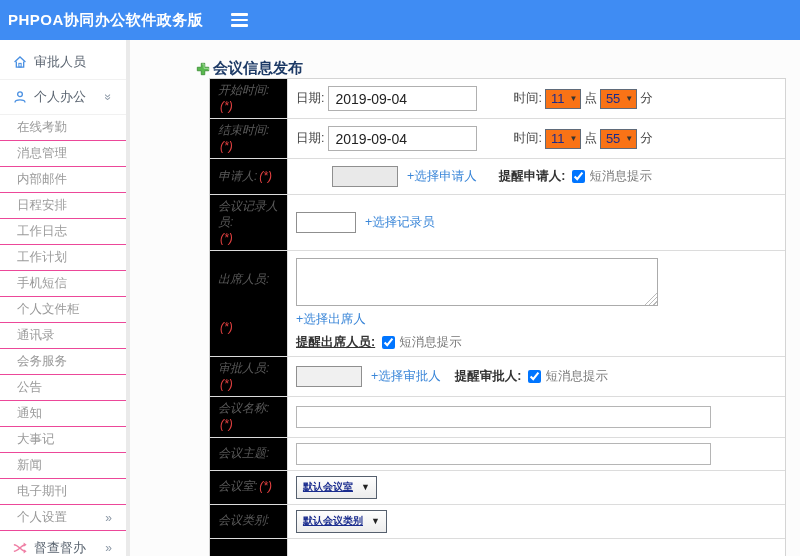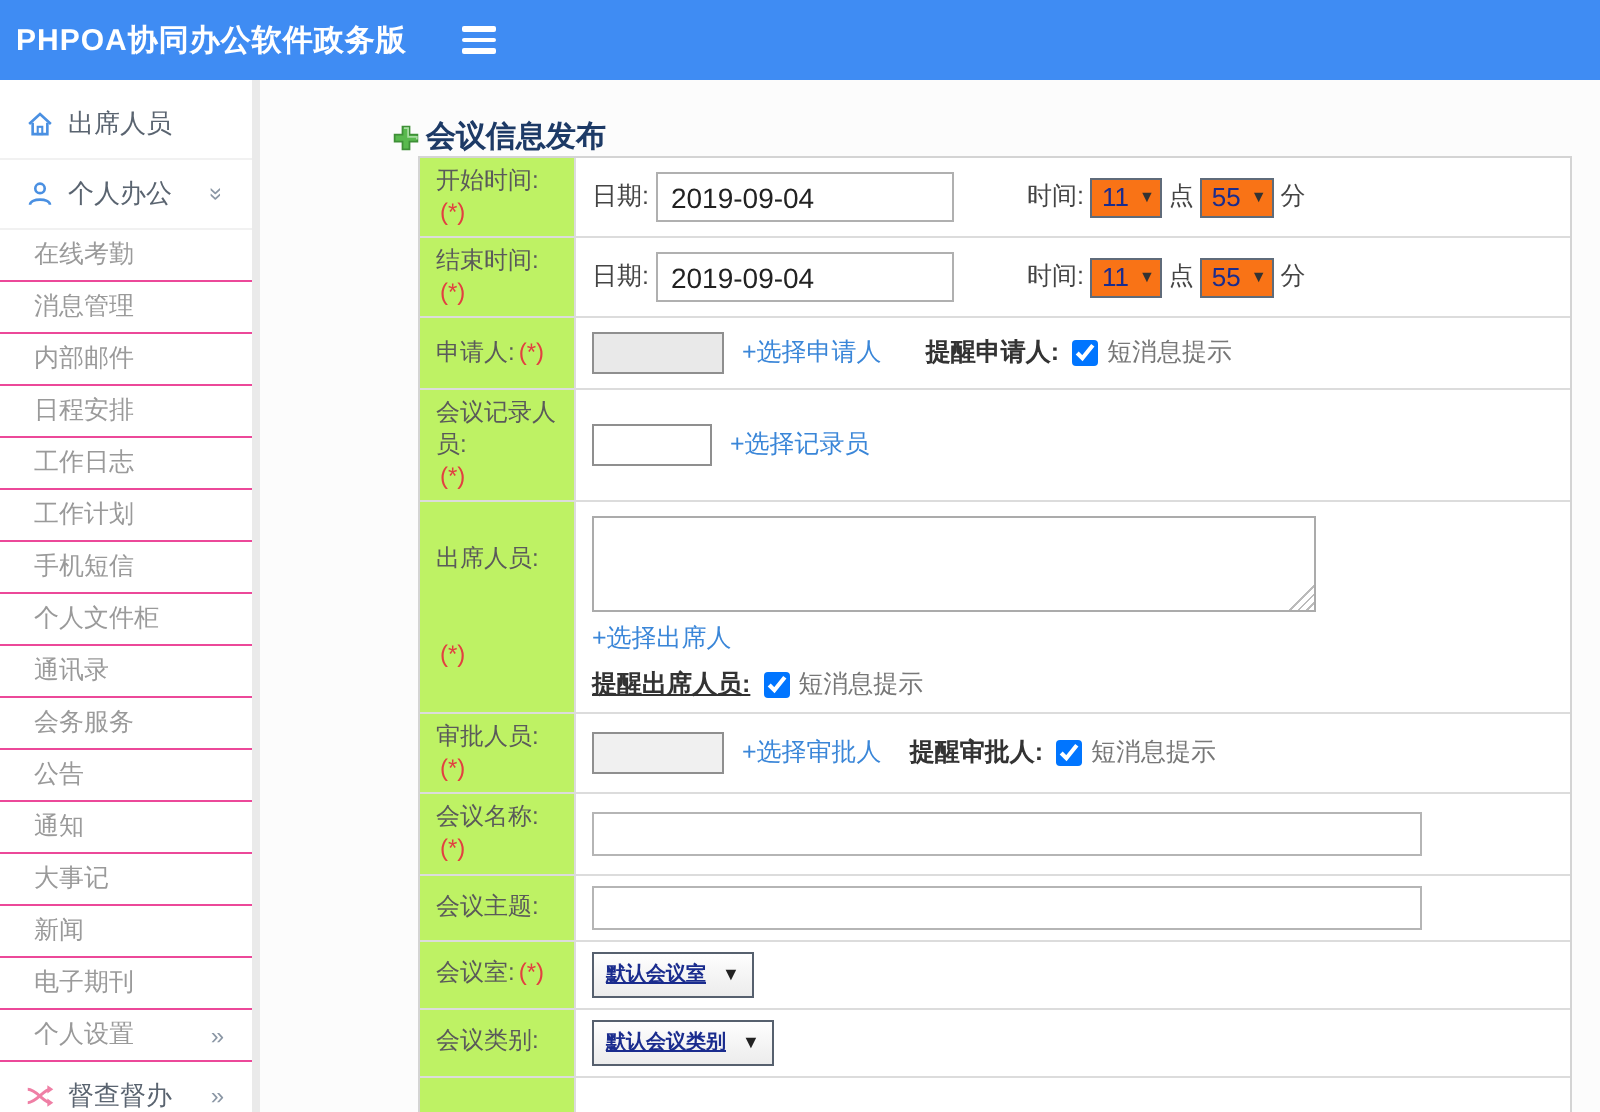--- a/index.html
+++ b/index.html
@@ -26,27 +26,27 @@
   .s-arrow.down{transform:rotate(90deg);}
 
   
   .page-title{position:absolute;left:66px;top:19px;display:flex;align-items:center;gap:3px;}
   .page-title .t{font-size:15px;font-weight:bold;color:#1d3a66;}
 
   
   .ftable{position:absolute;left:79px;top:38px;width:577px;border:1px solid #d4d4d4;background:#fff;}
   .frow{display:flex;border-top:1px solid #dcdcdc;}
   .frow:first-child{border-top:none;}
-  .fl{width:78px;flex:none;background:#bef264;border-right:1px solid #dcdcdc;
-      display:flex;align-items:center;padding:4px 4px 4px 8px;font-size:12px;color:#5a5a5a;flex-wrap:wrap;line-height:1.3;}
+  .fl{width:78px;flex:none;background:#000000;border-right:1px solid #dcdcdc;
+      display:flex;align-items:center;padding:4px 4px 4px 8px;font-size:12px;color:#5a5a5a;flex-wrap:wrap;line-height:1.3;font-style:italic;}
   .fl .req{color:#e24040;margin-left:2px;}
   .fv{flex:1;display:flex;align-items:center;padding:5px 8px;font-size:12.5px;color:#444;min-width:0;}
   .fv.col{flex-direction:column;align-items:flex-start;justify-content:flex-start;padding-top:7px;}
 
-  .h38{min-height:38px;} .h34{min-height:34px;} .h36{min-height:36px;} .h88{min-height:88px;}
+  .h38{min-height:38px;} .h34{min-height:34px;} .h36{min-height:36px;gap:36px;} .h88{min-height:88px;}
   .h32{min-height:32px;} .h33{min-height:33px;}
 
   input.date{width:149px;height:25px;border:1px solid #b0b0b0;font-size:14px;color:#222;padding:0 6px;margin:0 6px 0 4px;}
   .mini-select{display:inline-flex;align-items:center;border:1px solid #5f6b7a;background:#f97316;
       height:20px;padding:0 3px 0 5px;margin:0 3px;cursor:pointer;}
   .mini-select .v{color:#1a2c8e;font-size:13px;margin-right:5px;}
   .mini-select .ar{font-size:8px;color:#333;}
   .small-input{width:66px;height:21px;border:1px solid #8f8f8f;background:#fff;padding:0 4px;font-size:12px;}
   .small-input.gray{background:#e9e9e9;}
   a.pick{color:#3a86d8;text-decoration:none;font-size:12.5px;margin-left:9px;cursor:pointer;}
@@ -81,21 +81,21 @@
 
   <div class="sidebar" id="sidebar-items">
       <div class="side-item level1">
         <span class="s-ico">
           <svg width="14" height="14" viewBox="0 0 16 16">
             <path d="M1.8 8 L8 2.3 L14.2 8" fill="none" stroke="#4a90e2" stroke-width="1.5"></path>
             <path d="M3.8 7.3 V13.8 H12.2 V7.3" fill="none" stroke="#4a90e2" stroke-width="1.5"></path>
             <rect x="6.7" y="9.6" width="2.6" height="4.2" fill="none" stroke="#4a90e2" stroke-width="1.2"></rect>
           </svg>
         </span>
-        <span class="s-label">出席人员</span>
+        <span class="s-label">审批人员</span>
       </div>
       <div class="side-item level1">
         <span class="s-ico">
           <svg width="14" height="14" viewBox="0 0 16 16">
             <circle cx="8" cy="4.8" r="2.7" fill="none" stroke="#4a90e2" stroke-width="1.5"></circle>
             <path d="M2.3 14.2 C2.3 10.2 13.7 10.2 13.7 14.2" fill="none" stroke="#4a90e2" stroke-width="1.5"></path>
           </svg>
         </span>
         <span class="s-label">个人办公</span>
         <span class="s-arrow down">»</span>

